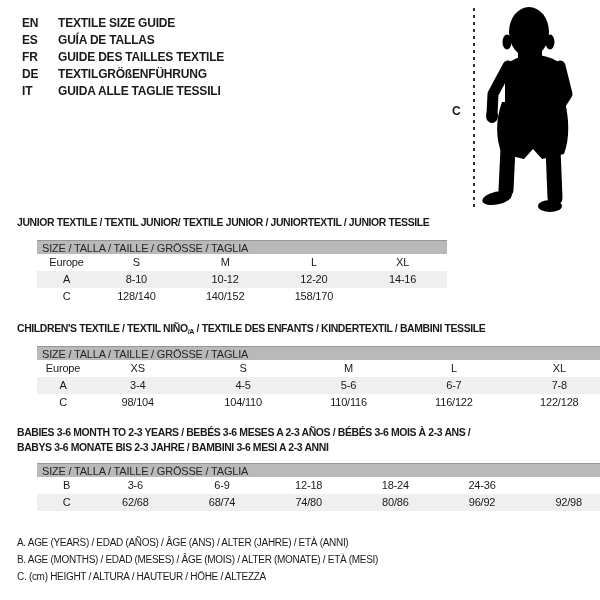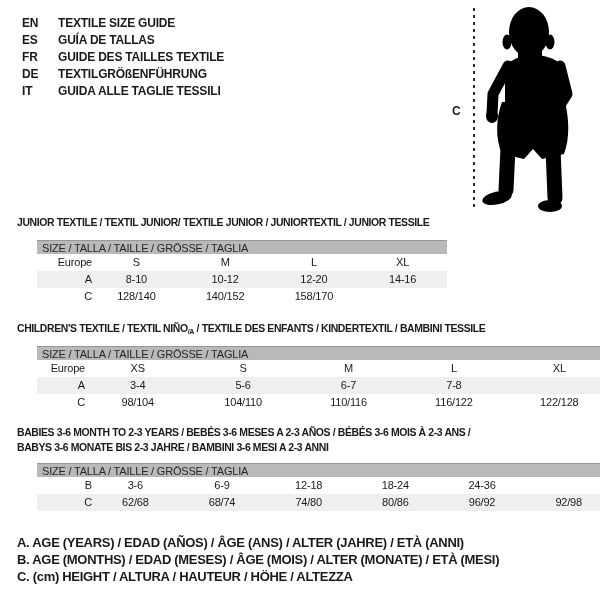--- a/index.html
+++ b/index.html
@@ -23,26 +23,26 @@
   .subscr{font-size:7.5px;vertical-align:-2px;font-weight:bold;}
 
   .stable{position:absolute;left:17px;margin-left:20px;}
   .thead{height:14px;line-height:14px;background:#b9b9b9;border-top:1px solid #979797;
          font-size:11px;color:#262626;padding-left:5px;letter-spacing:-0.2px;box-sizing:border-box;}
   .trow{display:grid;height:17px;line-height:17px;font-size:11px;letter-spacing:-0.2px;}
   .t-junior{width:410px;}   .t-junior  .trow{grid-template-columns:55px repeat(4,1fr);}
   .t-children{width:575px;} .t-children .trow{grid-template-columns:48px repeat(5,1fr);}
   .t-babies{width:575px;}   .t-babies  .trow{grid-template-columns:55px repeat(6,1fr);}
   .stripe{background:#efefef;}
-  .rlabel{text-align:right;padding-left:4px;}
+  .rlabel{text-align:center;padding-left:4px;}
   .cell{text-align:center;}
 
   
   #footnotes{position:absolute;left:17px;top:534px;}
-  .fnote{height:17px;line-height:17px;font-weight:bold;font-size:13px;letter-spacing:-0.3px;white-space:nowrap;}
+  .fnote{height:17px;line-height:17px;font-weight:normal;font-size:10px;letter-spacing:-0.3px;white-space:nowrap;}
 </style>
 </head>
 <body>
 
 <div id="page">
 
   <div id="langs">
     <div class="lang-row">
       <span>EN</span>
       <span>TEXTILE SIZE GUIDE</span>
@@ -117,20 +117,21 @@
       <span class="rlabel">Europe</span>
       <span class="cell">XS</span>
       <span class="cell">S</span>
       <span class="cell">M</span>
       <span class="cell">L</span>
       <span class="cell">XL</span>
     </div>
     <div class="trow stripe">
       <span class="rlabel">A</span>
       <span class="cell">3-4</span>
+      <span class="cell">4-5</span>
       <span class="cell">5-6</span>
       <span class="cell">6-7</span>
       <span class="cell">7-8</span>
     </div>
     <div class="trow">
       <span class="rlabel">C</span>
       <span class="cell">98/104</span>
       <span class="cell">104/110</span>
       <span class="cell">110/116</span>
       <span class="cell">116/122</span>

